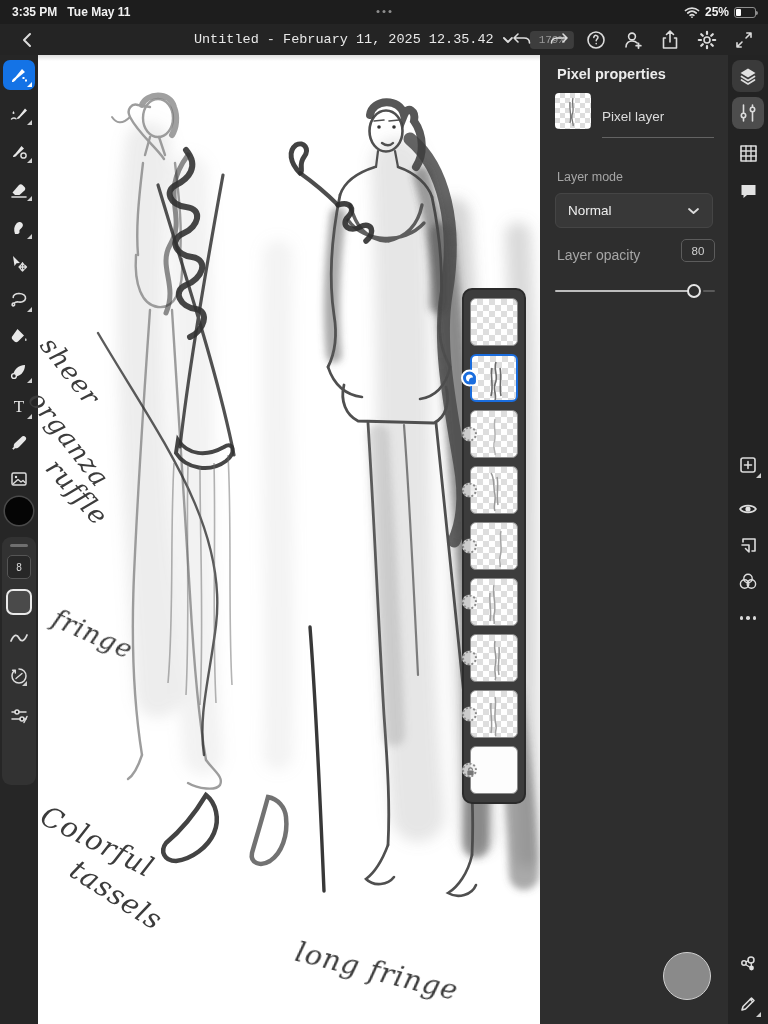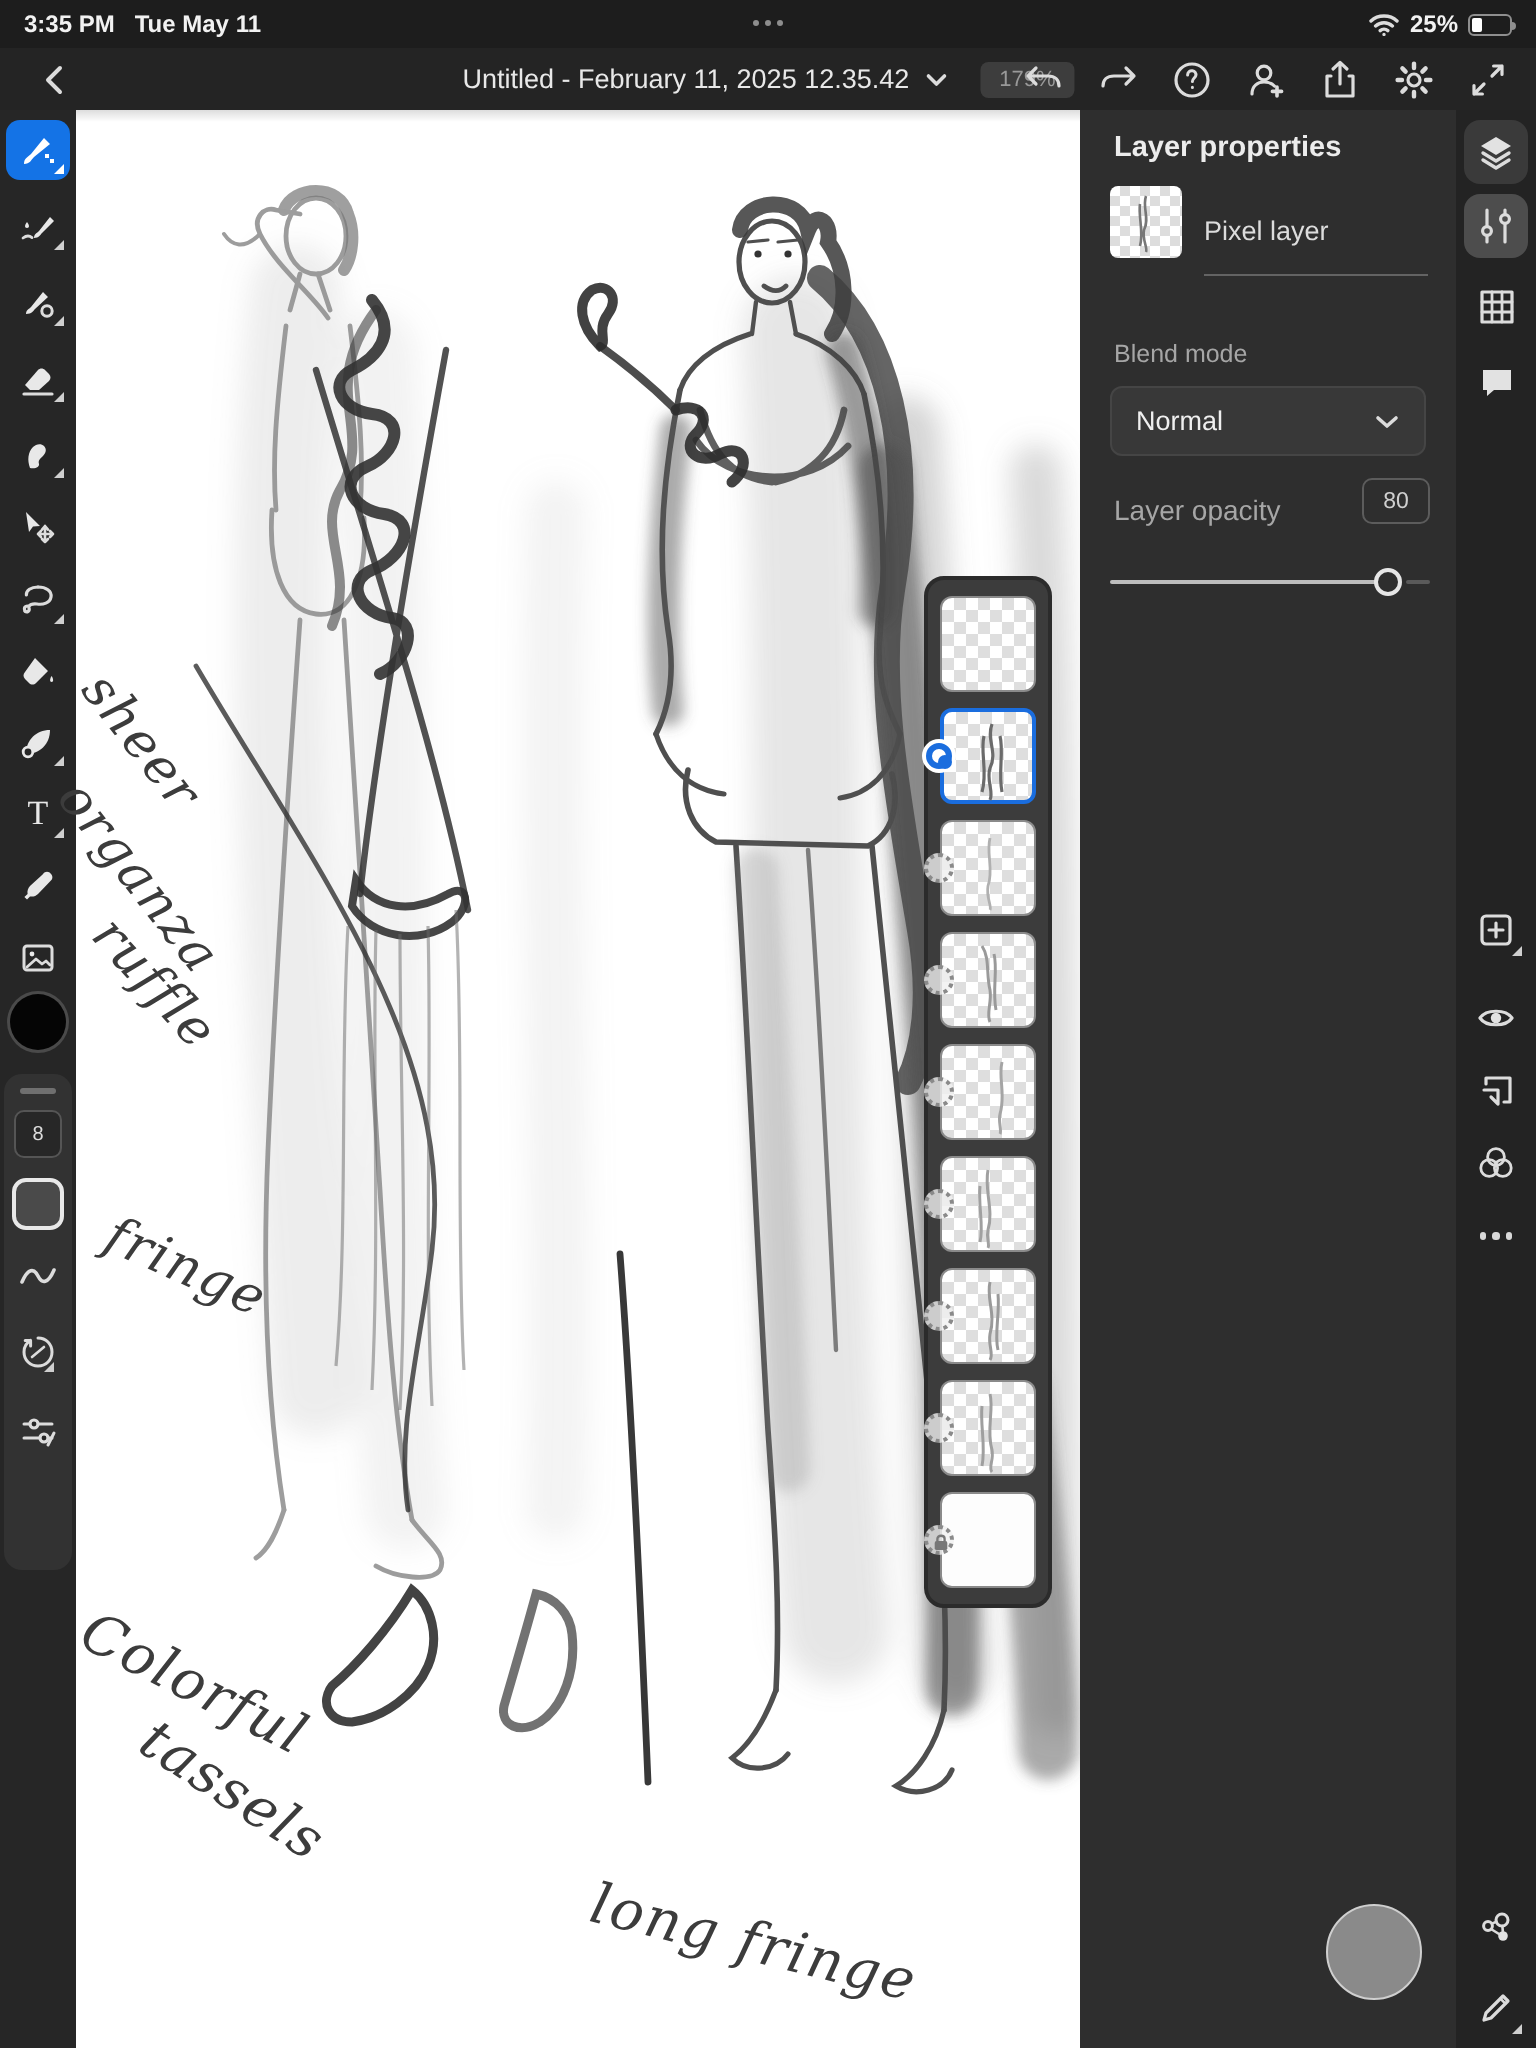--- a/index.html
+++ b/index.html
@@ -14,21 +14,21 @@
     display:flex; align-items:center; justify-content:space-between; padding:0 12px; color:#f2f2f2; font-size:12px; font-weight:bold; }
   #status-left { display:flex; gap:10px; }
   #status-center { position:absolute; left:50%; top:10px; transform:translateX(-50%); display:flex; gap:3px; }
   #status-center i { width:3px; height:3px; border-radius:50%; background:#8e8e8e; display:block; }
   #status-right { display:flex; align-items:center; gap:5px; }
   .batt { position:relative; width:22px; height:11px; border:1px solid #8f8f8f; border-radius:3px; }
   .batt::after { content:""; position:absolute; right:-3px; top:3px; width:2px; height:4px; background:#8f8f8f; border-radius:0 2px 2px 0; }
   .batt i { position:absolute; left:1px; top:1px; bottom:1px; width:25%; background:#fff; border-radius:1px; }
   
   #top-toolbar { position:absolute; left:0; top:24px; width:768px; height:31px; background:#242424;
-    display:flex; align-items:center; color:#e6e6e6; }
+    display:flex; align-items:center; color:#e6e6e6;font-family:Liberation Mono, monospace; }
   #back-btn { position:absolute; left:14px; top:3px; width:26px; height:26px; display:flex; align-items:center; justify-content:center; }
   #title-group { position:absolute; left:50%; transform:translateX(-50%); top:0; height:31px; display:flex; align-items:center; gap:8px; white-space:nowrap; }
   #doc-title { font-size:13.5px; color:#e8e8e8; }
   #zoom-badge { background:#3d3d3d; color:#999; font-size:11px; border-radius:4px; padding:3px 9px; margin-left:8px; }
   #tt-actions { position:absolute; right:10px; top:0; height:31px; display:flex; align-items:center; gap:9px; }
   .tt-icon { width:28px; height:26px; display:flex; align-items:center; justify-content:center; }
   svg.glyph { stroke:#dcdcdc; fill:none; stroke-width:1.6; stroke-linecap:round; stroke-linejoin:round; }
   
   #left-rail { position:absolute; left:0; top:55px; width:38px; height:969px; background:#262626; }
   .lr-tool { position:absolute; left:3px; width:32px; height:30px; display:flex; align-items:center; justify-content:center; border-radius:7px; }
@@ -432,30 +432,30 @@
           <svg width="9" height="9" viewBox="0 0 10 10">
               <rect x="1.5" y="4.5" width="7" height="5" rx="1" fill="#777"></rect>
               <path d="M3 4.5 V3.2 C3 1 7 1 7 3.2 V4.5" stroke="#777" stroke-width="1.3" fill="none"></path>
             </svg>
         </span>
       </div>
     </div>
   </div>
 
   <div id="right-panel">
-    <div id="rp-title">Layer properties</div>
+    <div id="rp-title">Pixel properties</div>
     <div id="rp-thumb">
       <svg width="36" height="36" viewBox="0 0 36 36">
           <path d="M18 5 C16 11 20 16 17 22 C16 27 19 31 18 33 M15 9 C14 15 17 23 15 30" stroke="#777" stroke-width="1.3" fill="none"></path>
         </svg>
     </div>
     <div id="rp-name-wrap">
       <span id="rp-name">Pixel layer</span>
     </div>
-    <div id="blend-label">Blend mode</div>
+    <div id="blend-label">Layer mode</div>
     <div id="blend-select">
       <span id="blend-value">Normal</span>
       <svg class="glyph" width="13" height="8" viewBox="0 0 13 8">
           <path d="M2 2 L6.5 6 L11 2" stroke-width="1.8"></path>
         </svg>
     </div>
     <div id="opacity-label">Layer opacity</div>
     <div id="opacity-box">
         <span>80</span>
       </div>

